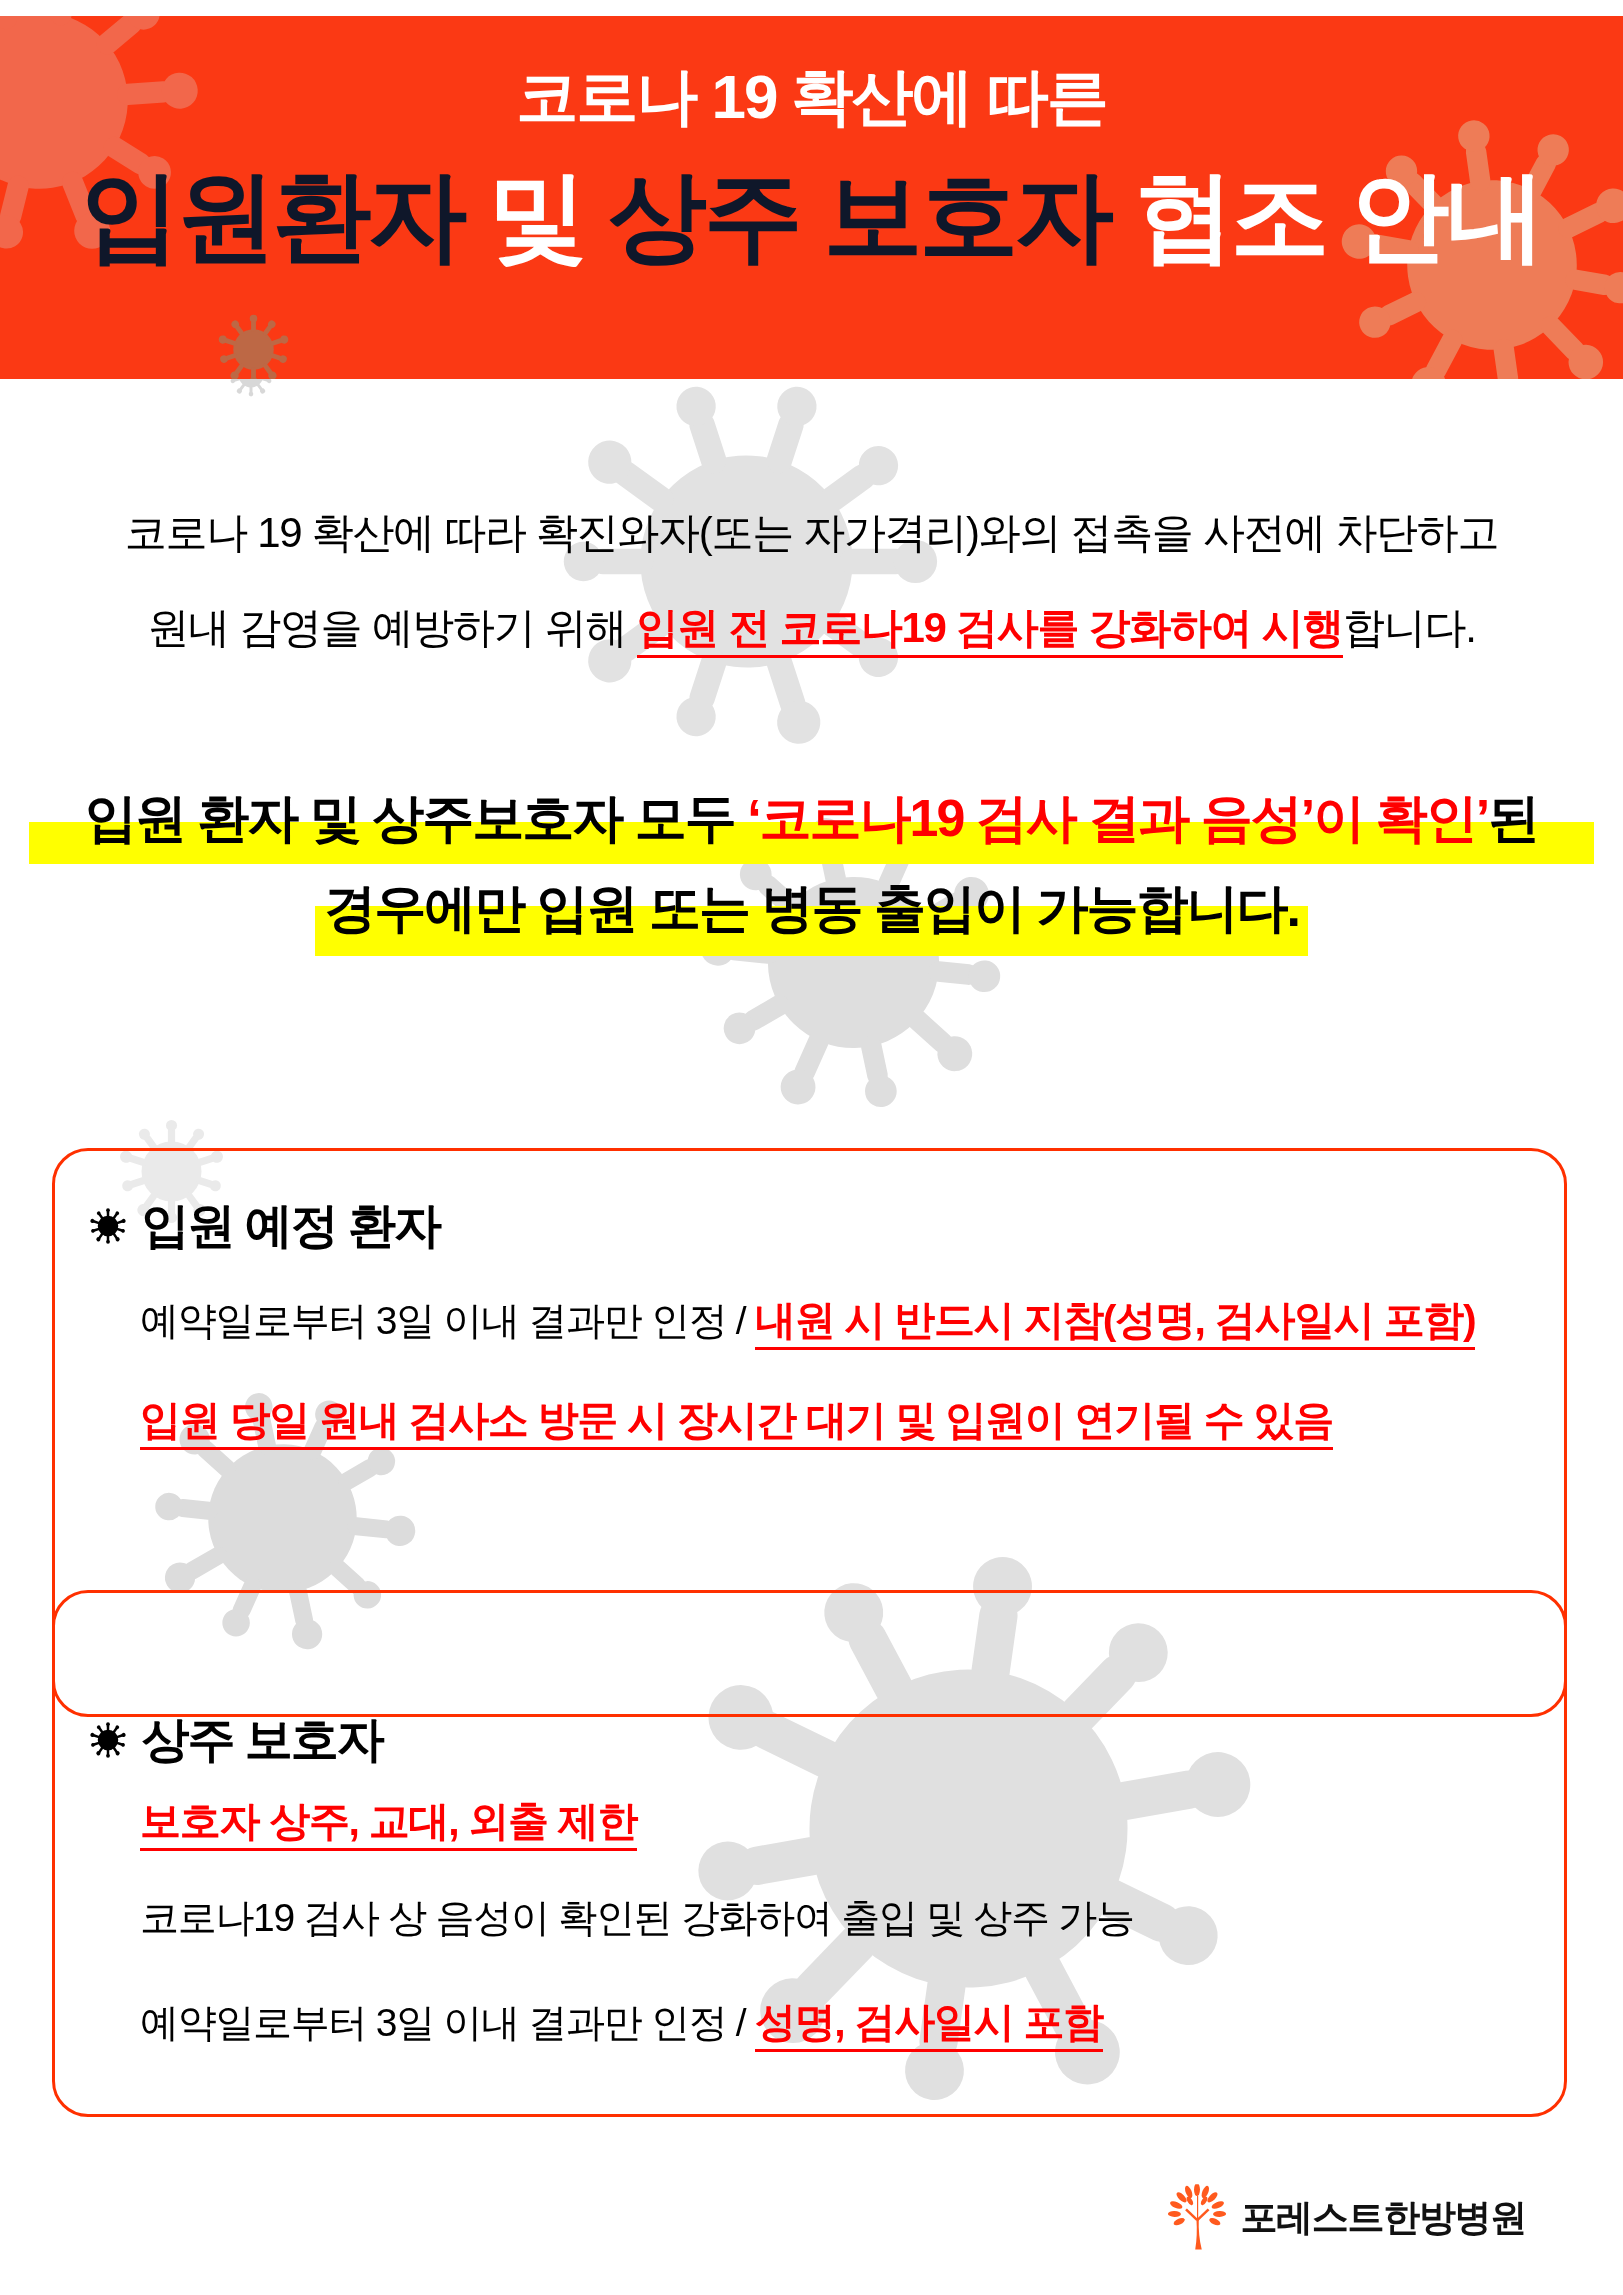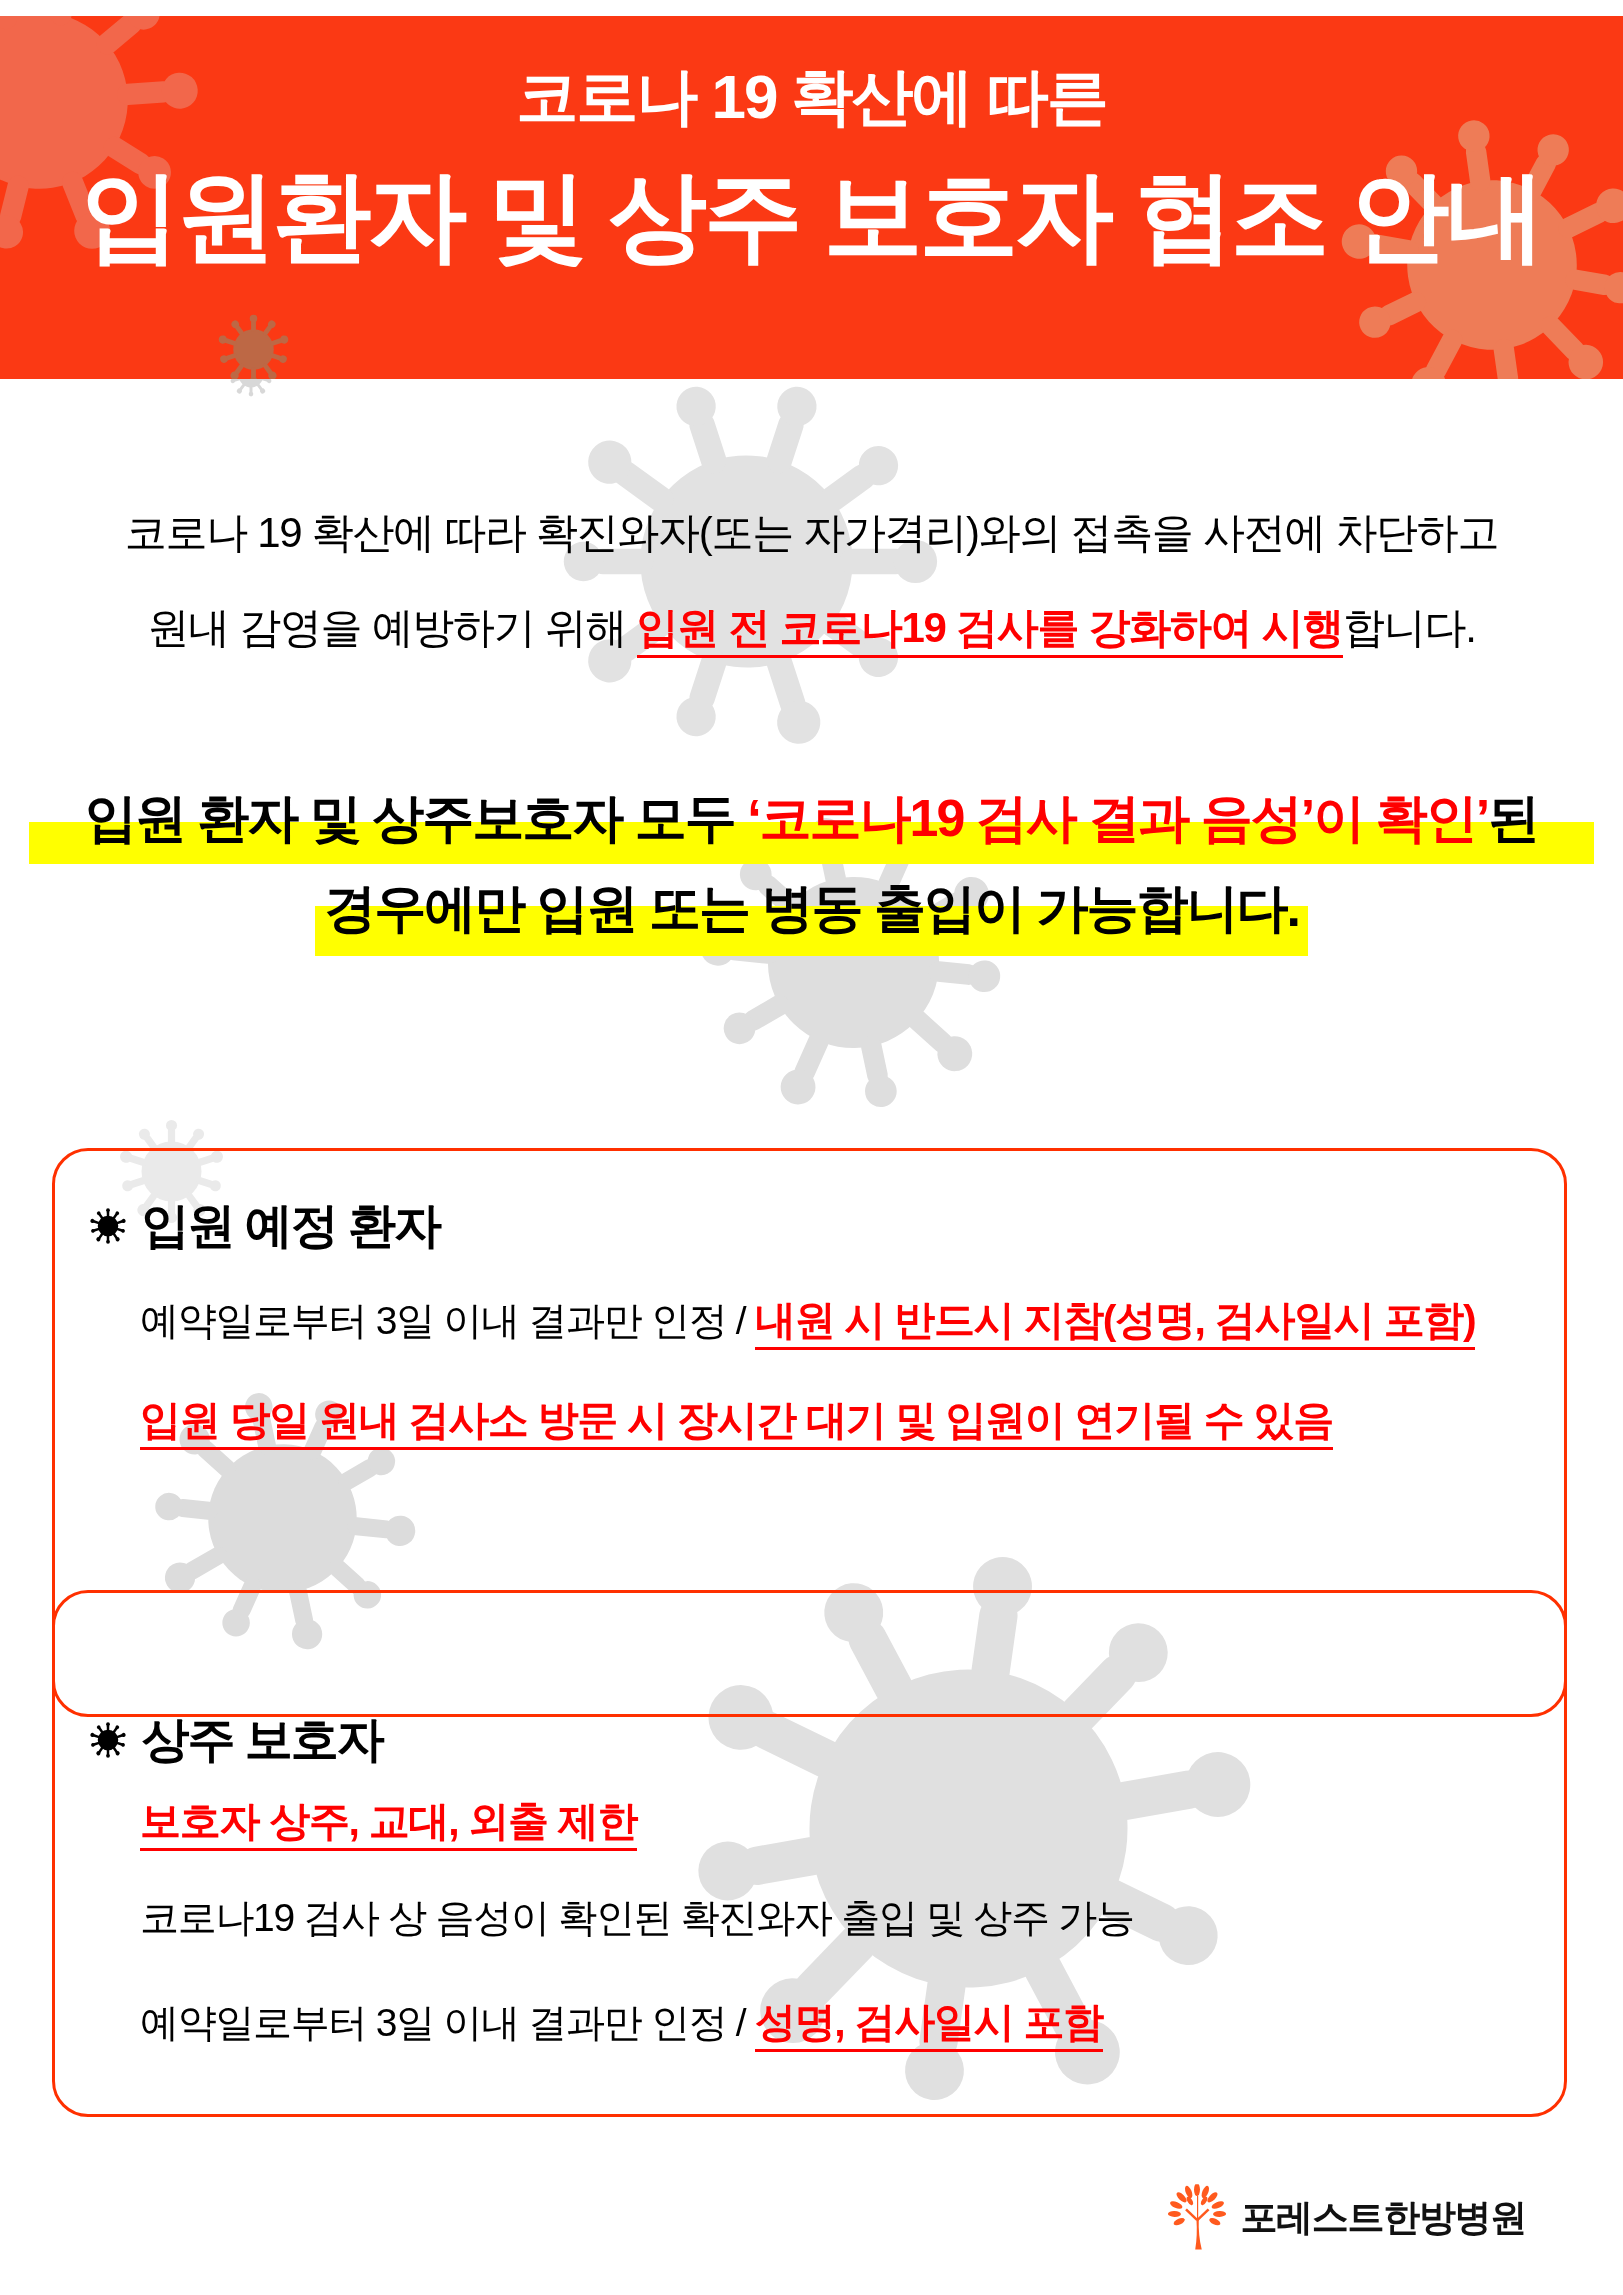--- a/index.html
+++ b/index.html
@@ -23,21 +23,21 @@
     text-align:center;z-index:3;white-space:nowrap;
   }
   .kicker{
     font-size:62px;font-weight:800;color:#ffffff;
     letter-spacing:-2px;margin:0 0 11.8px 0;
   }
   .main-title{
     font-size:99px;font-weight:800;color:#ffffff;
     letter-spacing:-3.3px;margin:0;
   }
-  .main-title .yl{color:#ffffff;}
+  .main-title .yl{color:#0f172a;}
   
   .intro{
     position:absolute;left:39px;right:39px;top:486px;
     text-align:center;z-index:3;
     font-size:42px;font-weight:500;color:#000;
     letter-spacing:-1.3px;line-height:2.25;white-space:nowrap;
   }
   .red-u{
     color:#FF0000;font-weight:800;
     display:inline-block;line-height:1.1;
@@ -232,21 +232,21 @@
     <p class="box-line l3"><span class="red-u">입원 당일 원내 검사소 방문 시 장시간 대기 및 입원이 연기될 수 있음</span></p>
   </div>
 
   <div class="box box2">
     <div class="box-heading">
       <svg class="bullet-virus" viewBox="0 0 58 58" width="38" height="38">
           <use href="#virus"></use>
         </svg><span>상주 보호자</span>
     </div>
     <p class="box-line l1"><span class="red-u">보호자 상주, 교대, 외출 제한</span></p>
-    <p class="box-line l2">코로나19 검사 상 음성이 확인된 확진와자 출입 및 상주 가능</p>
+    <p class="box-line l2">코로나19 검사 상 음성이 확인된 강화하여 출입 및 상주 가능</p>
     <p class="box-line l3"><span>예약일로부터 3일 이내 결과만 인정 / </span><span class="red-u">성명, 검사일시 포함</span></p>
   </div>
 
   <div class="footer">
     <svg class="logo-tree" viewBox="0 0 92 102" width="60" height="67">
         <use href="#logo-tree"></use>
       </svg>
     <span class="hospital-name">포레스트한방병원</span>
   </div>
 

